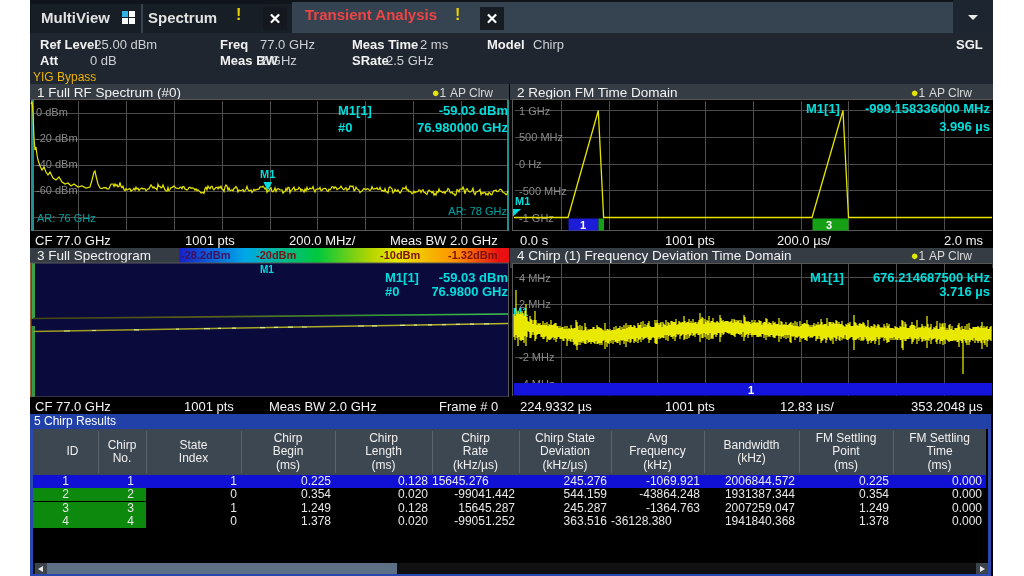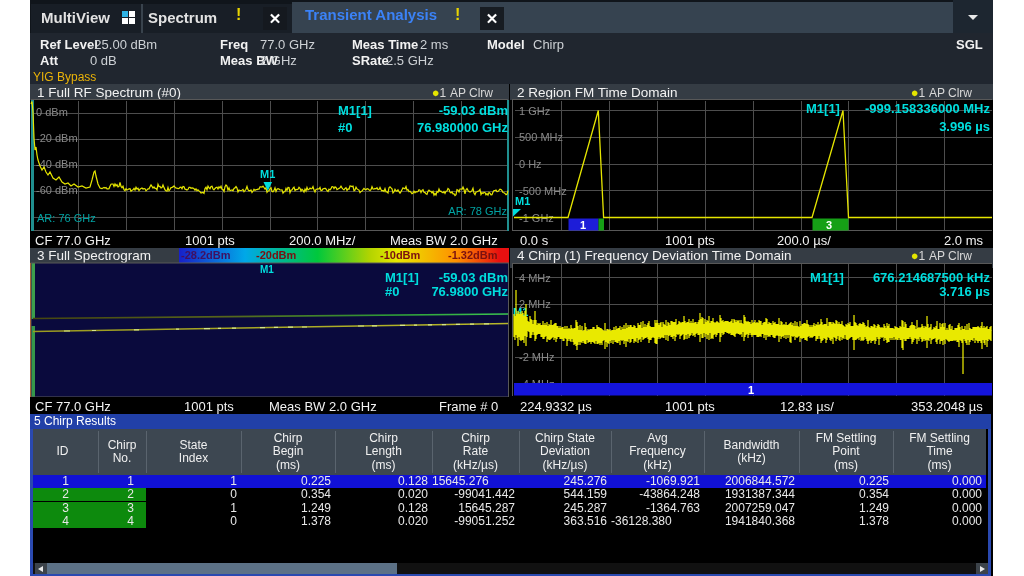--- a/index.html
+++ b/index.html
@@ -25,21 +25,21 @@
  <div class="abs" style="left:923px;top:0;width:40px;height:33px;background:#1d2630"></div>
  <div class="tab" style="left:1px;width:110px;padding:5px 0 0 10px;">MultiView</div>
  <div class="abs" style="left:92px;top:11px;width:13px;height:13px;background:#fff"></div>
  <div class="abs" style="left:92px;top:11px;width:6px;height:6px;background:#30b4e6"></div>
  <div class="abs" style="left:98px;top:11px;width:1px;height:13px;background:#181e26"></div>
  <div class="abs" style="left:92px;top:17px;width:13px;height:1px;background:#181e26"></div>
  <div class="abs" style="left:111px;top:4px;width:2px;height:29px;background:#39434d"></div>
  <div class="tab" style="left:113px;width:149px;padding:5px 0 0 5px;">Spectrum</div>
  <div class="abs" style="left:206px;top:6px;color:#e8d400;font-weight:bold;font-size:16px">!</div>
  <div class="xbtn" style="left:233px;top:7px;">✕</div>
- <div class="abs" style="left:275px;top:6px;color:#3b82f6;font-weight:bold;font-size:15px">Transient Analysis</div>
+ <div class="abs" style="left:275px;top:6px;color:#ef4444;font-weight:bold;font-size:15px">Transient Analysis</div>
  <div class="abs" style="left:425px;top:6px;color:#e8d400;font-weight:bold;font-size:16px">!</div>
  <div class="xbtn" style="left:450px;top:7px;background:#171c22">✕</div>
  <div class="abs" style="left:938px;top:15px;width:0;height:0;border-left:5px solid transparent;border-right:5px solid transparent;border-top:5px solid #e8e8e8"></div>
 
  <div class="abs" style="left:0;top:33px;width:963px;height:51px;background:#20262f"></div>
  <div class="slab" style="left:10px;top:37px">Ref Level</div>
     <div class="sval" style="left:60px;top:37px;width:86px">-25.00 dBm</div>
  <div class="slab" style="left:190px;top:37px">Freq</div>
     <div class="sval" style="left:230px;top:37px;width:78px">77.0 GHz</div>
  <div class="slab" style="left:322px;top:37px">Meas Time</div>
@@ -233,21 +233,21 @@
         <span class="fi" style="left:401px">353.2048 µs</span>
   </div>
  </div>
 
  <div class="abs" style="left:0;top:414px;width:961px;height:162px;background:#000">
   <div class="abs" style="left:0;top:0;width:961px;height:15px;background:#2140a8;color:#fff;font-size:12px;padding-left:4px;line-height:15px">5 Chirp Results</div>
   <div class="abs" style="left:0;top:15px;width:3px;height:145px;background:#2a49b0"></div>
   <div class="abs" style="left:958px;top:15px;width:3px;height:145px;background:#2a49b0"></div>
   <div class="abs" style="left:0;top:160px;width:961px;height:2px;background:#2a49b0"></div>
   <div style="position:absolute;left:3px;top:15px;width:953px;height:46px;background:#3d4751"></div>
-      <div class="hc" style="left:0;top:15px;width:65px;height:46px">
+      <div class="hc" style="left:10px;top:15px;width:65px;height:46px">
         <div class="hct">ID</div>
       </div>
       <div class="hc" style="left:68px;top:15px;width:48px;height:46px">
         <div class="hct">Chirp<br>No.</div>
       </div>
       <div style="position:absolute;left:68px;top:17px;width:1px;height:42px;background:#5a646e"></div>
       <div class="hc" style="left:116px;top:15px;width:95px;height:46px">
         <div class="hct">State<br>Index</div>
       </div>
       <div style="position:absolute;left:116px;top:17px;width:1px;height:42px;background:#5a646e"></div>

